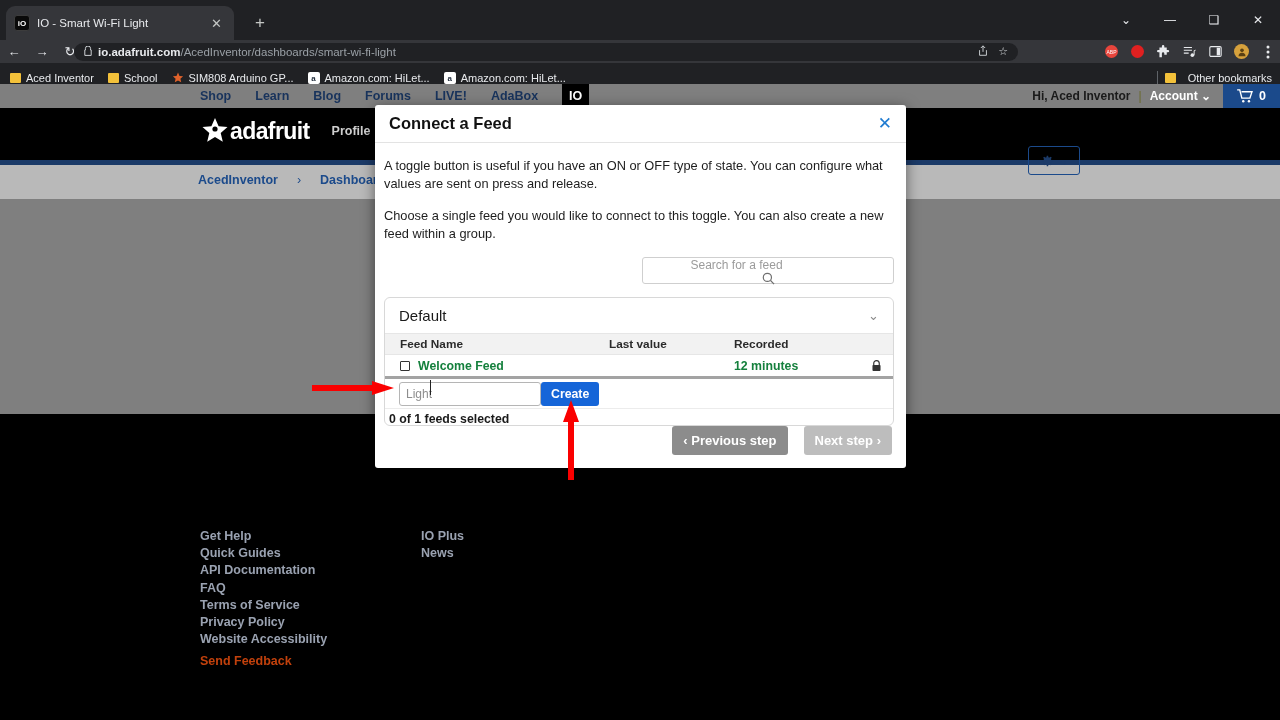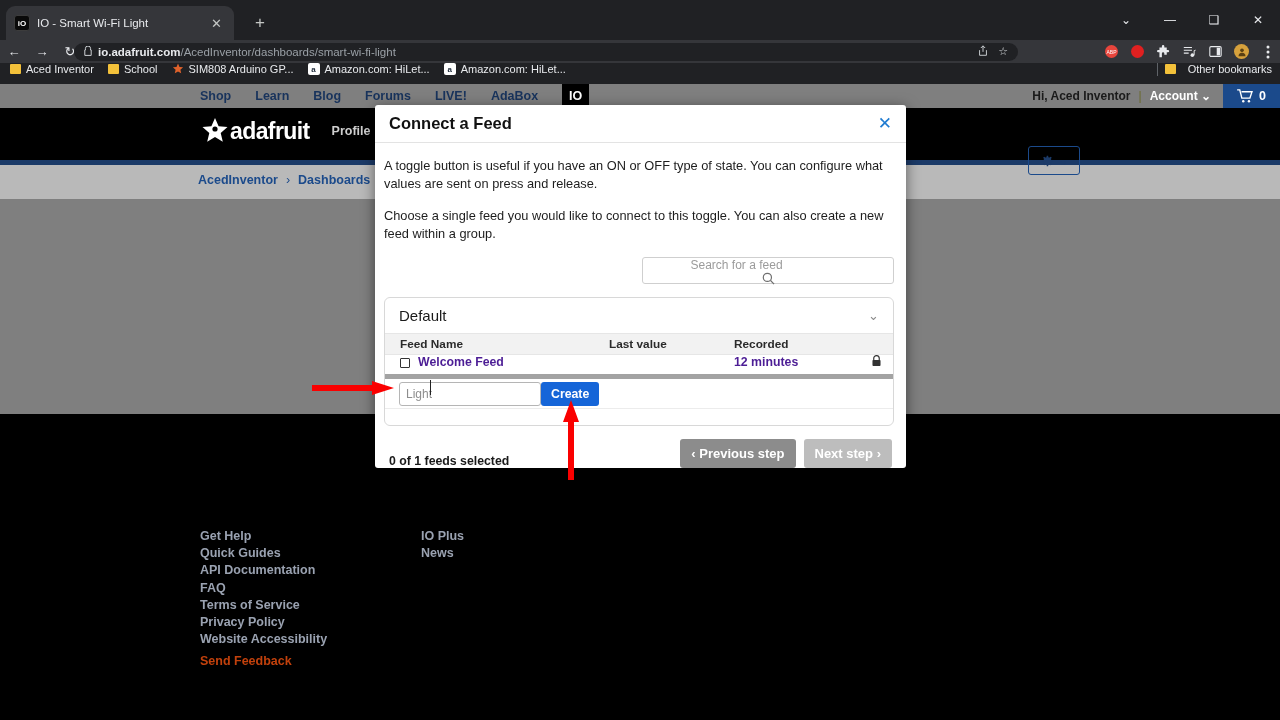--- a/index.html
+++ b/index.html
@@ -58,21 +58,21 @@
   .omni-right { margin-left: auto; display: flex; gap: 9px; color:#cdd1d4; font-size: 11px;}
   .tb-icons { position: absolute; right: 4px; top: 3px; display: flex; align-items: center; gap: 9px; }
   .tb-ico { width: 17px; height: 17px; display:flex; align-items:center; justify-content:center;
             color:#e8eaed; font-size: 12px; }
   .badge-red { width: 13px; height: 13px; border-radius: 50%; background: #e8453c;
                color:#fff; font-size: 5px; display:flex;align-items:center;justify-content:center; }
   .badge-red2 { width: 13px; height: 13px; border-radius: 50%; background: #e02020; }
 
   .bookmarks {
     position: absolute; left: 0; top: 63px; width: 1280px; height: 21px;
-    background: #202124; display: flex; align-items: flex-start; padding-left: 10px; gap: 14px;
+    background: #202124; display: flex; align-items: flex-end; padding-left: 10px; gap: 14px;
   }
   .bm { display: flex; align-items: center; gap: 5px; font-size: 11px; color: #e8eaed; white-space: nowrap;}
   .bm-folder { width: 11px; height: 10px; background: #f3c13a; border-radius: 1px; flex:none; }
   .bm-ico { width: 12px; height: 12px; border-radius: 2px; display:flex;align-items:center;
             justify-content:center; font-size:8px; font-weight:bold; flex:none; }
   .bm-amz { background: #fff; color: #232f3e; }
   .bm-other { position: absolute; right: 8px; display:flex; align-items:center; gap:12px; }
   .bm-sep { position:absolute; right: 122px; width:1px; height:13px; background:#5f6368; }
 
   
@@ -99,21 +99,21 @@
     position: absolute; left: 0; top: 24px; width: 1280px; height: 52px; background: #000;
   }
   .logo-wrap { position:absolute; left: 200px; top: 9px; display:flex; align-items:center; gap:22px;}
   .logo-text { color: #fff; font-size: 23px; font-weight: bold; letter-spacing: -0.6px; }
   .profile-link { color: #cfcfcf; font-size: 12.5px; font-weight: bold; }
   .blue-rule { position:absolute; left:0; top: 76px; width:1280px; height: 5px; background:#1b3a68; }
 
   .breadcrumb-bar {
     position:absolute; left:0; top: 81px; width: 1280px; height: 34px; background: #b9b9b9;
   }
-  .crumbs { position:absolute; left:198px; top:8px; display:flex; gap:8px; align-items:center;
+  .crumbs { position:absolute; left:198px; top:8px; display:flex; gap:19px; align-items:center;
             font-size: 12.5px; font-weight: bold; color:#1b4a8b; }
   .crumbs .sep { color: #1b4a8b; font-weight: normal; }
 
   .dash-body { position:absolute; left:0; top: 115px; width:1280px; height: 215px; background: #7f7f7f; }
   .gear-btn {
     position: absolute; right: 200px; top: 62px; width: 52px; height: 29px;
     border: 1px solid #1b4a8b; border-radius: 3px;
     display:flex; align-items:center; justify-content:center; gap:4px;
     color: #1b3a68; font-size: 13px;
   }
@@ -160,22 +160,22 @@
   .group-name { font-size: 15px; color:#1a1a1a; }
   .group-chev { margin-left:auto; color:#8a8a8a; font-size: 13px; }
   .tbl-head {
     height: 22px; background:#f2f2f2; border-top:1px solid #e6e6e6; border-bottom:1px solid #e6e6e6;
     display:flex; align-items:center; font-size: 11.8px; font-weight:bold; color:#2b2b2b;
   }
   .c-name { width: 224px; padding-left: 15px; }
   .c-last { width: 125px; }
   .c-rec { flex: 1; }
   .feed-row {
-    height: 24px; display:flex; font-size: 12.3px;
-    font-weight:bold; color:#4c1d95; border-bottom:5px solid #a3a3a3;
+    height: 24px; display:flex; align-items:center; font-size: 12.3px;
+    font-weight:bold; color:#15803d; border-bottom:3px solid #a3a3a3;
   }
   .chk { width: 10px; height: 10px; border: 1.4px solid #333; border-radius: 1px;
          display:inline-block; margin-right: 8px; vertical-align: middle; }
   .lock-col { width: 34px; display:flex; justify-content:center; color:#333; font-size:11px; }
   .create-row { height: 30px; display:flex; align-items:center; padding: 5px 0 5px 14px; 
                 border-bottom: 1px solid #ececec; }
   .newfeed-input {
     width: 142px; height: 24px; border:1px solid #b5b5b5; border-radius:3px;
     font-size: 12px; color:#8d8d8d; padding: 0 6px;
     font-family: "Liberation Sans", sans-serif; outline:none; background:#fff;
@@ -184,24 +184,24 @@
   .caret { position:absolute; left: 430px; top: 380px; width: 1px; height: 15px; background:#222; }
   .create-btn {
     background:#1565d8; color:#fff; font-size: 12.3px; font-weight:bold;
     padding: 5px 10px; border-radius:3px; border:0;
     font-family: "Liberation Sans", sans-serif;
   }
   .card-pad { height: 16px; }
 
   .modal-foot {
     position:absolute; left:0; bottom:0; width:531px; height: 56px;
-    display:flex; align-items:flex-end; padding: 0 14px;
+    display:flex; align-items:flex-start; padding: 0 14px; flex-direction: column;
   }
   .sel-count { font-size: 12.3px; font-weight:bold; color:#1a1a1a; }
-  .foot-btns { margin-left:auto; display:flex; gap: 8px; }
+  .foot-btns { margin-left:auto; display:flex; gap: 16px; }
   .btn-prev { background:#8c8c8c; color:#fff; font-size:13px; font-weight:bold;
               padding: 7px 11px; border-radius:3px; border:0;
               font-family:"Liberation Sans", sans-serif; }
   .btn-next { background:#bdbdbd; color:#fff; font-size:13px; font-weight:bold;
               padding: 7px 11px; border-radius:3px; border:0;
               font-family:"Liberation Sans", sans-serif; }
 
   
   .arrow-h { position:absolute; left: 312px; top: 381px; width: 82px; height: 14px; }
   .arrow-v { position:absolute; left: 563px; top: 400px; width: 16px; height: 80px; }

